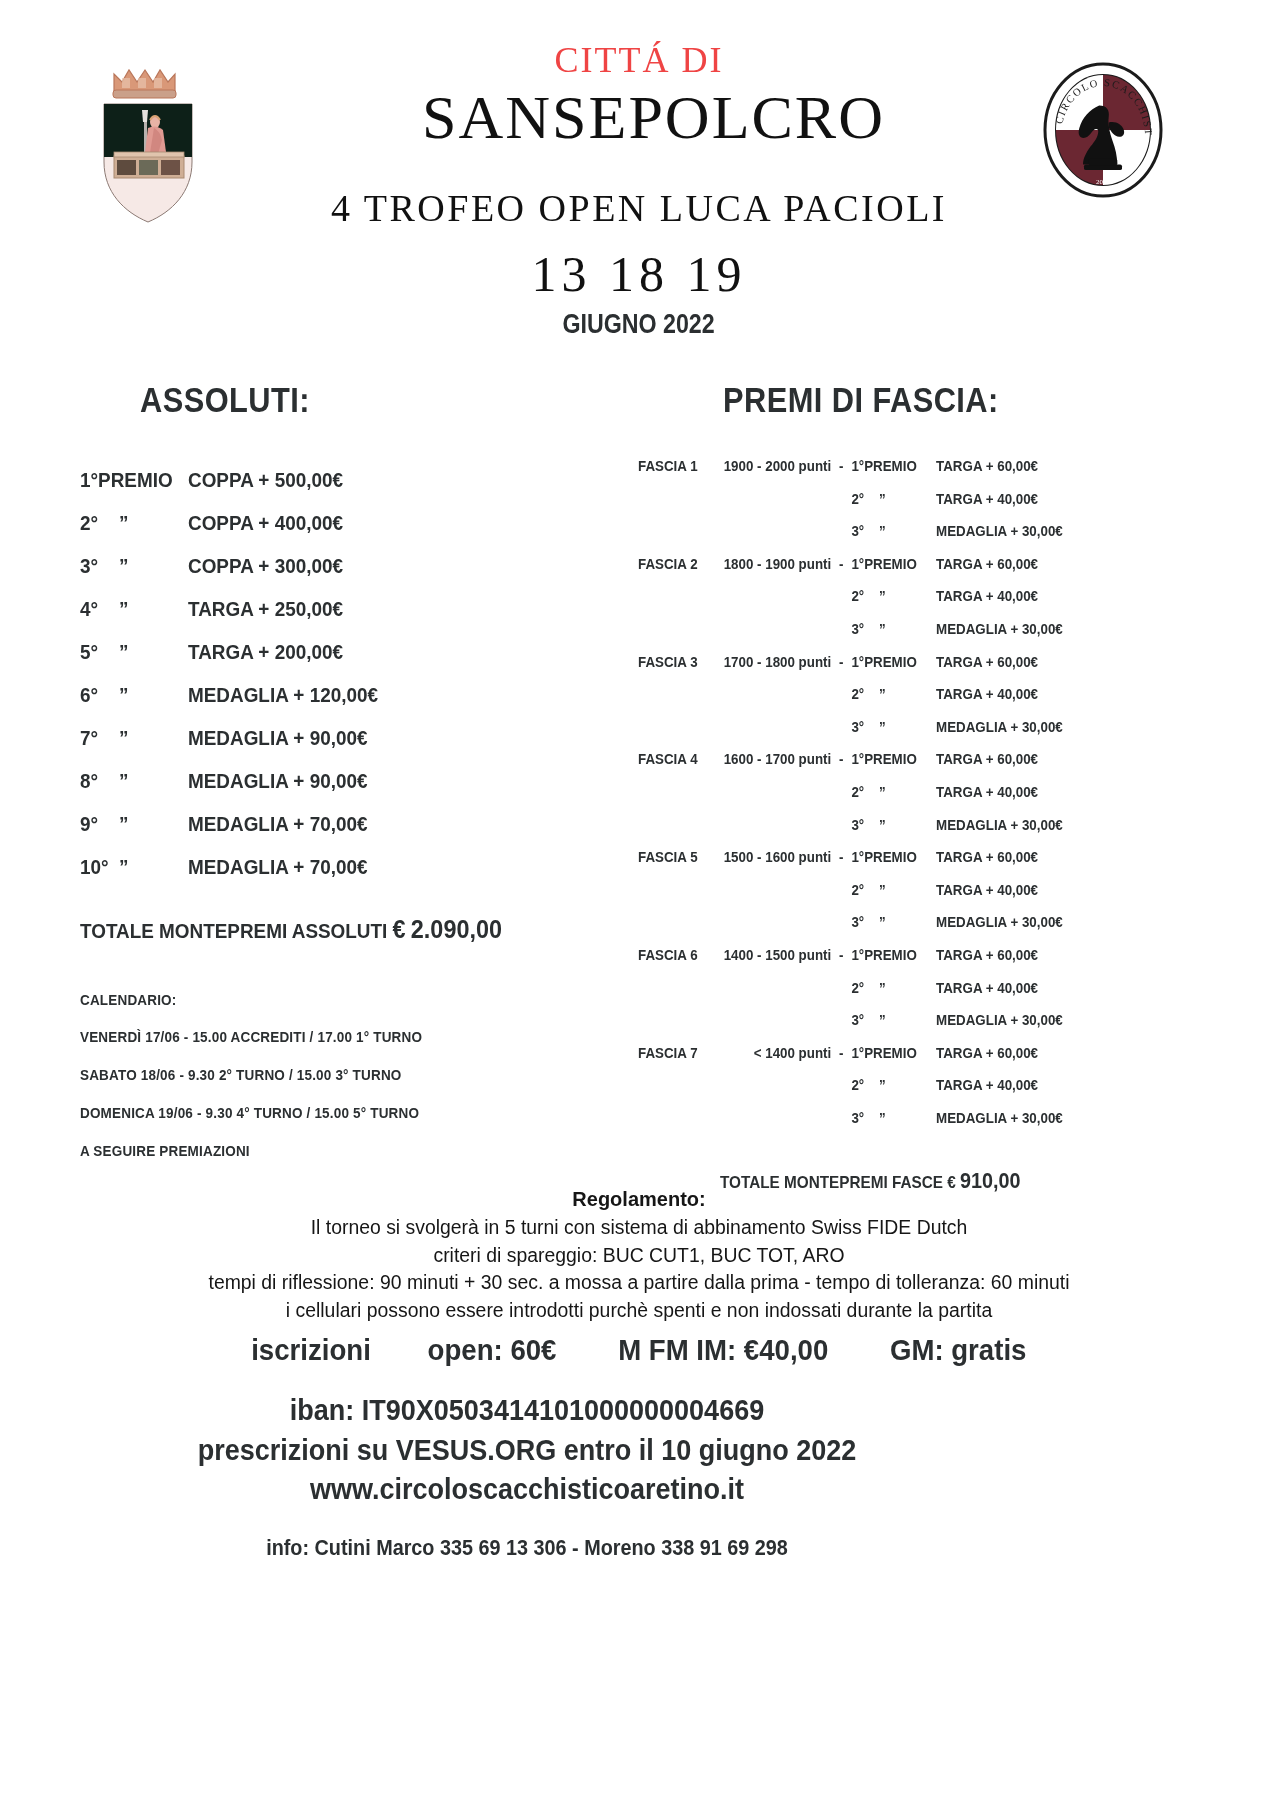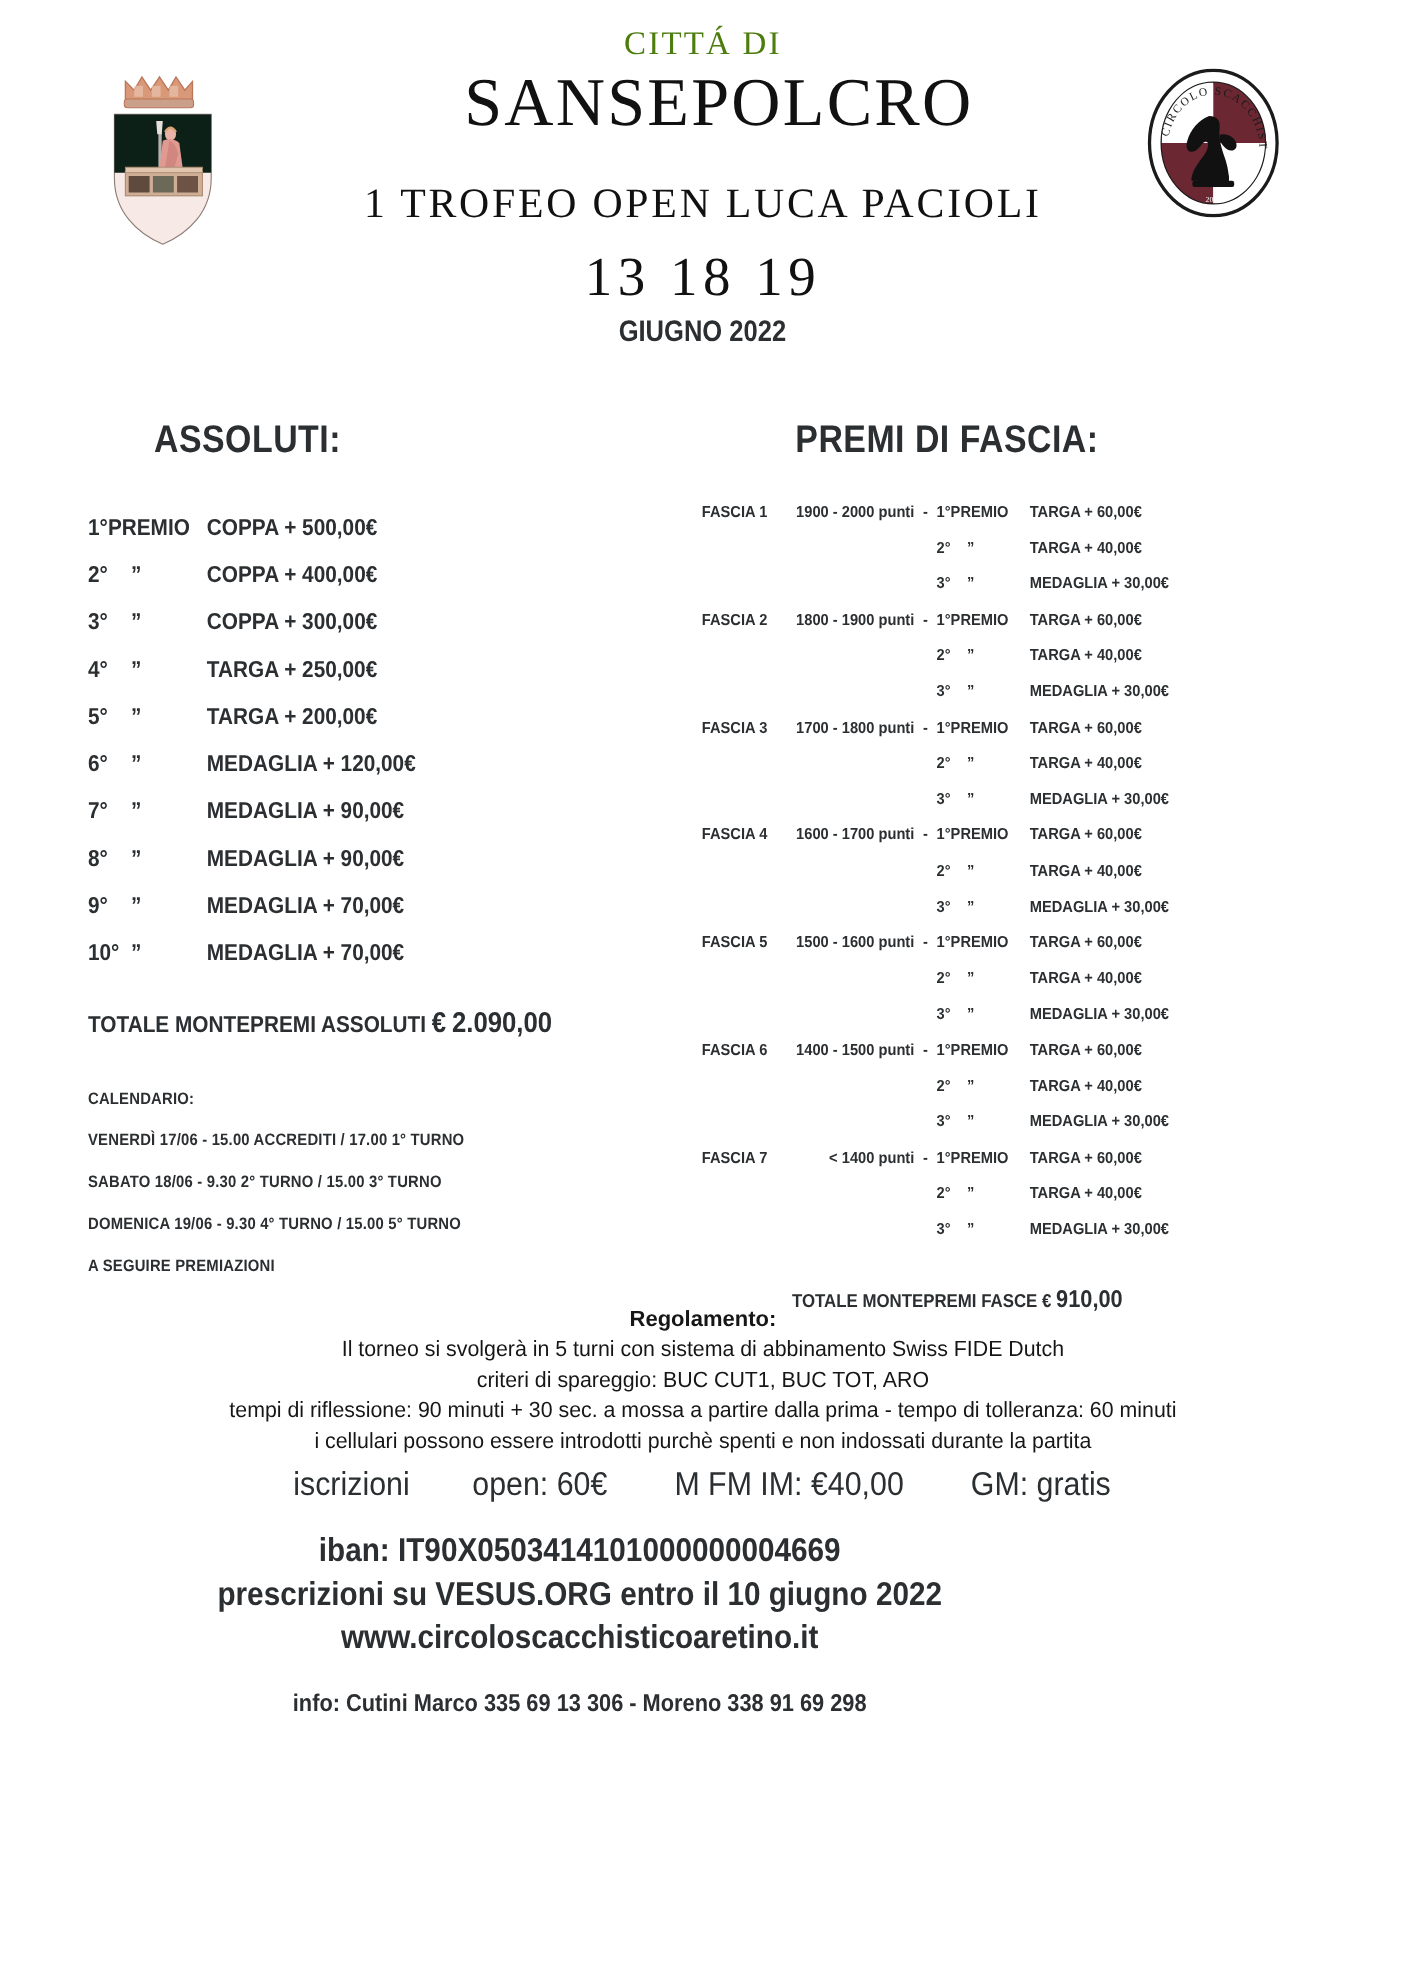--- a/index.html
+++ b/index.html
@@ -37,24 +37,24 @@
   }
   .title-block {
     position: absolute;
     left: 0;
     top: 0;
     width: 1278px;
     text-align: center;
   }
   .citta-di {
     font-family: "Liberation Serif", serif;
-    font-size: 30px;
+    font-size: 36px;
     letter-spacing: 2px;
-    color: #4d7c0f;
-    margin-top: 25px;
+    color: #ef4444;
+    margin-top: 42px;
     line-height: 1;
   }
   .sansepolcro {
     font-family: "Liberation Serif", serif;
     font-size: 62px;
     letter-spacing: 2px;
     color: #111;
     line-height: 1.15;
     margin-top: 4px;
     padding-left: 29px;
@@ -222,21 +222,21 @@
     transform: scaleX(0.97);
   }
 
   
   .fees {
     position: absolute;
     top: 1333px;
     left: 0;
     width: 1278px;
     text-align: center;
-    font-weight: normal;
+    font-weight: bold;
     font-size: 30px;
     color: #2b2f31;
   }
   .fees span { display: inline-block; transform: scaleX(0.92); }
   .fees .gap { width: 30px; display: inline-block; }
 
   .footer {
     position: absolute;
     top: 1390px;
     left: 0;
@@ -321,21 +321,21 @@
       <text font-family="'Liberation Serif',serif" font-size="10.5" fill="#1b1b1b" letter-spacing="1.6">
         <textPath href="#arcTop" startOffset="8%">CIRCOLO  SCACCHISTICO  ARETINO</textPath>
       </text>
       <text x="61" y="122" text-anchor="middle" font-family="'Liberation Serif',serif" font-size="7" fill="#ffffff">2012</text>
     </svg>
   </div>
 
   <div class="title-block">
     <div class="citta-di">CITTÁ DI</div>
     <div class="sansepolcro">SANSEPOLCRO</div>
-    <div class="trofeo">1  TROFEO OPEN LUCA PACIOLI</div>
+    <div class="trofeo">4  TROFEO OPEN LUCA PACIOLI</div>
     <div class="dates">13 18 19</div>
     <div><span class="month">GIUGNO 2022</span></div>
   </div>
 </div>
 
 <div class="cols">
 
   <div class="col-left">
     <div class="sec-title left">ASSOLUTI:</div>
 

